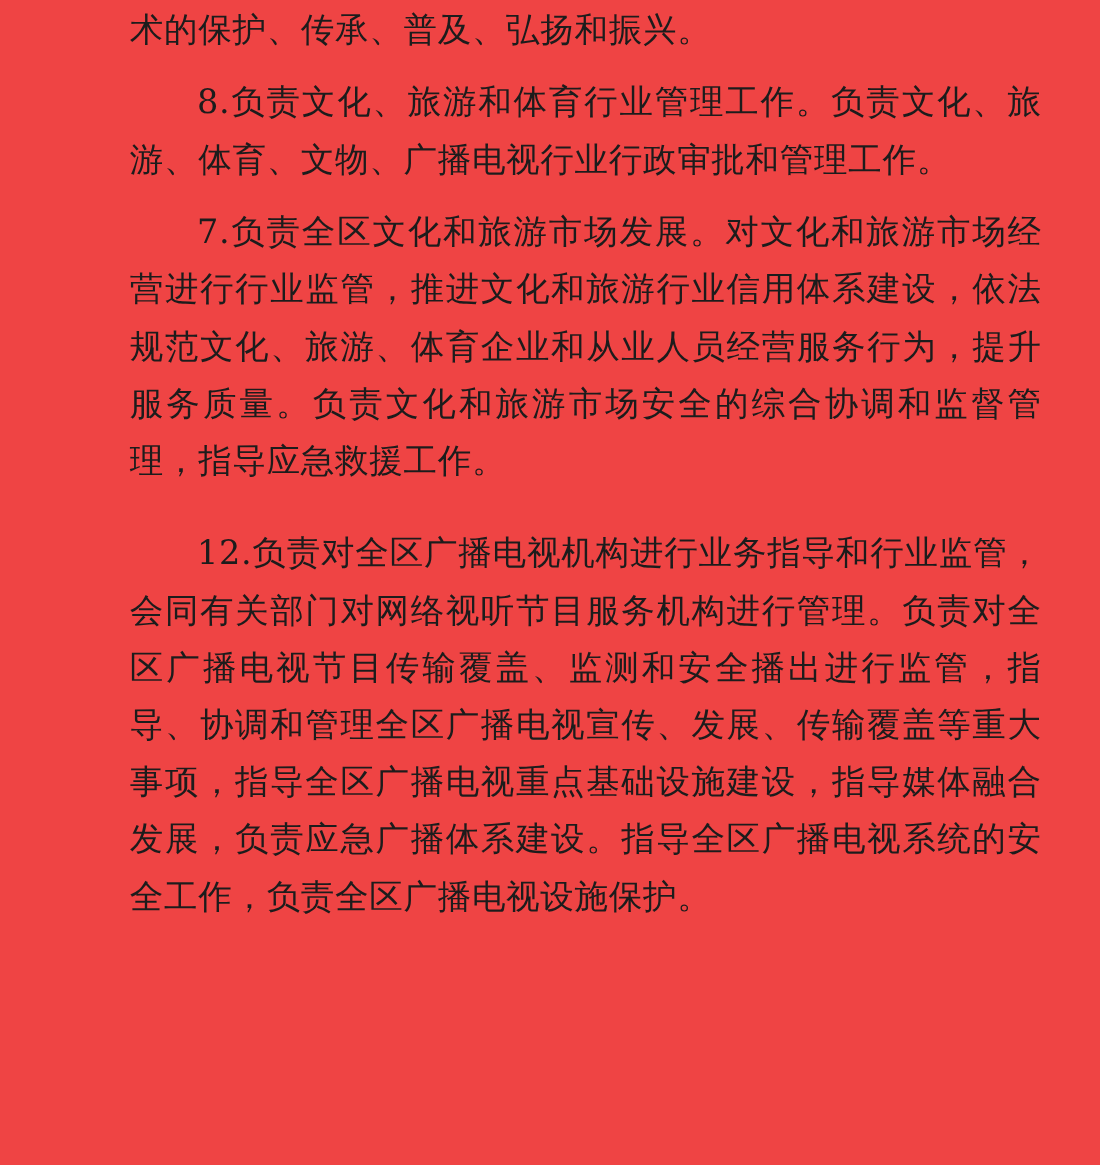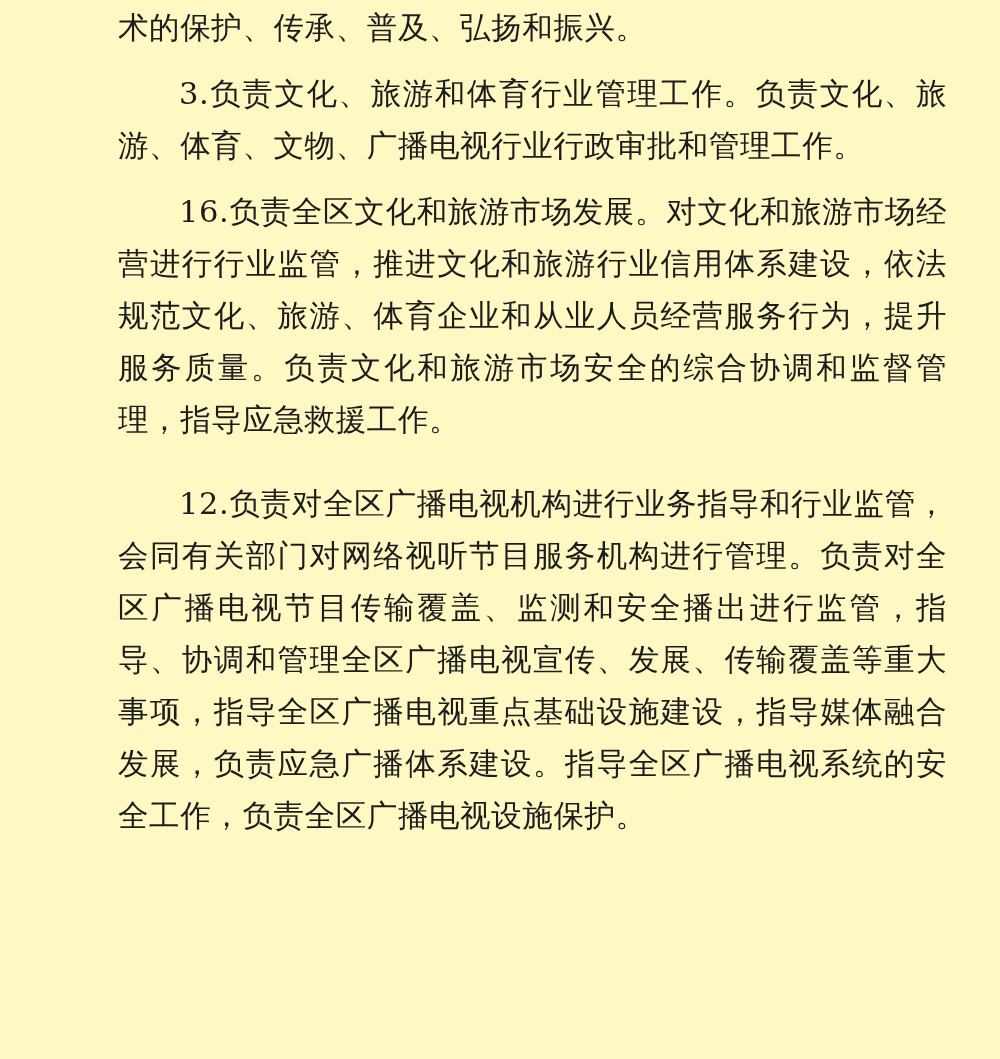--- a/index.html
+++ b/index.html
@@ -12,21 +12,21 @@
     height: 1059px;
     overflow: hidden;
     font-family: "DejaVu Serif", "Liberation Serif", serif;
   }
   .page {
     position: relative;
     width: 1000px;
     height: 1059px;
     box-sizing: border-box;
     padding: 0 53px 0 118px;
-    background: #fef9c3;
+    background: #ef4444;
   }
   .doc-body {
     padding-top: 2px;
   }
   .para {
     margin: 0;
     font-size: 30.5px;
     line-height: 52px;
     color: #1c1c1c;
     text-align: justify;
@@ -51,25 +51,25 @@
 </head>
 <body>
 
 <div class="page">
   <div class="doc-body">
 
     <p class="para cont">术的保护、传承、普及、弘扬和振兴。</p>
 
     <div class="spacer-sm"></div>
 
-    <p class="para indent">3.负责文化、旅游和体育行业管理工作。负责文化、旅游、体育、文物、广播电视行业行政审批和管理工作。</p>
+    <p class="para indent">8.负责文化、旅游和体育行业管理工作。负责文化、旅游、体育、文物、广播电视行业行政审批和管理工作。</p>
 
     <div class="spacer-sm"></div>
 
-    <p class="para indent">16.负责全区文化和旅游市场发展。对文化和旅游市场经营进行行业监管，推进文化和旅游行业信用体系建设，依法规范文化、旅游、体育企业和从业人员经营服务行为，提升服务质量。负责文化和旅游市场安全的综合协调和监督管理，指导应急救援工作。</p>
+    <p class="para indent">7.负责全区文化和旅游市场发展。对文化和旅游市场经营进行行业监管，推进文化和旅游行业信用体系建设，依法规范文化、旅游、体育企业和从业人员经营服务行为，提升服务质量。负责文化和旅游市场安全的综合协调和监督管理，指导应急救援工作。</p>
 
     <div class="spacer"></div>
 
 
     <div class="spacer"></div>
 
     <p class="para indent">12.负责对全区广播电视机构进行业务指导和行业监管，会同有关部门对网络视听节目服务机构进行管理。负责对全区广播电视节目传输覆盖、监测和安全播出进行监管，指导、协调和管理全区广播电视宣传、发展、传输覆盖等重大事项，指导全区广播电视重点基础设施建设，指导媒体融合发展，负责应急广播体系建设。指导全区广播电视系统的安全工作，负责全区广播电视设施保护。</p>
 
   </div>
 </div>

